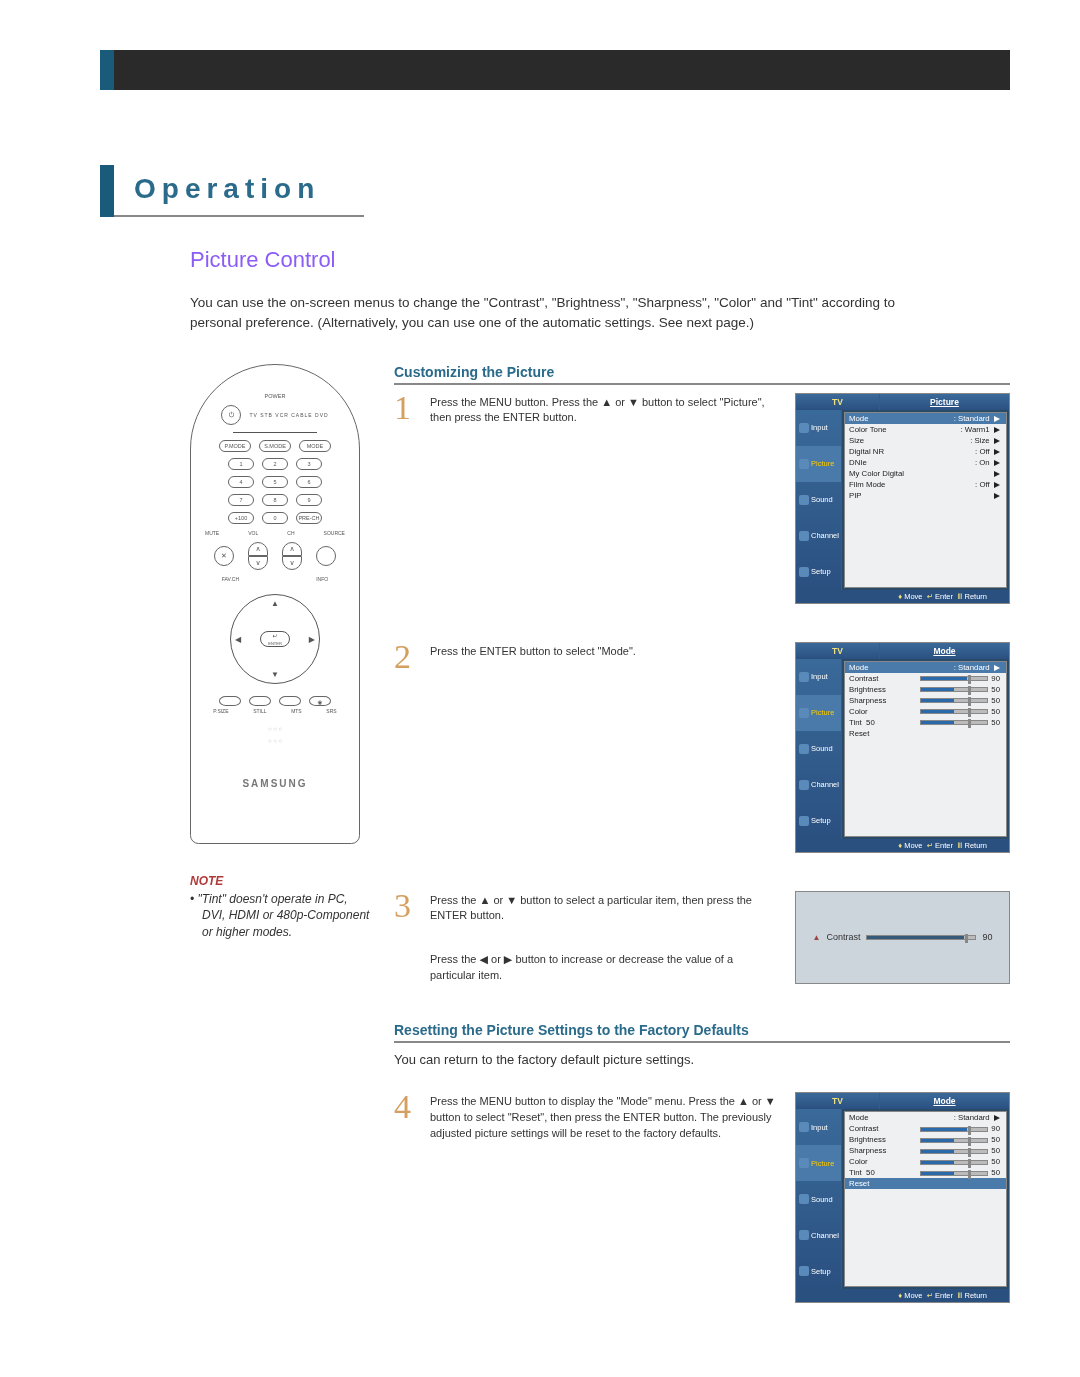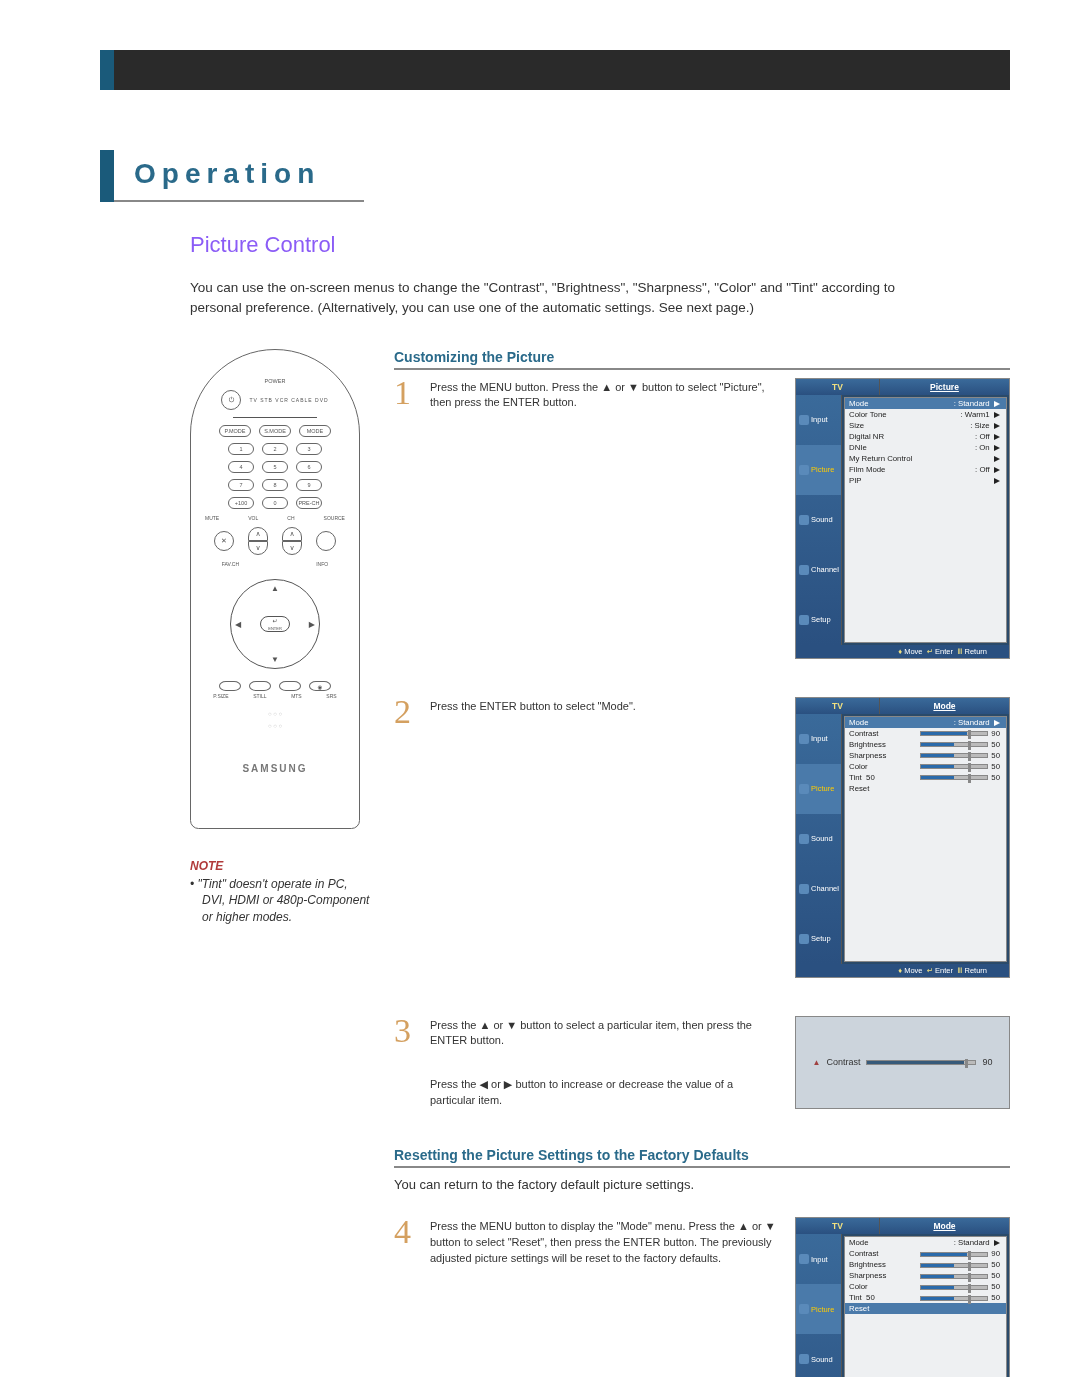--- a/index.html
+++ b/index.html
@@ -1,20 +1,20 @@
 <!DOCTYPE html>
 <html><head>
 <meta charset="utf-8">
 <style>
   * { box-sizing: border-box; margin: 0; padding: 0; }
   body { font-family: Arial, sans-serif; font-size: 12px; color: #333; background: #fff; width: 1080px; }
   .page { width: 1080px; padding: 0; }
   .topbar { background: #2a2a2a; height: 40px; margin: 50px 70px 0 100px; border-left: 14px solid #1a5a7a; }
   .content { margin: 0 70px 0 100px; }
-  .section-header { display: flex; align-items: stretch; height: 52px; margin-top: 60px; }
+  .section-header { display: flex; align-items: stretch; height: 52px; margin-top: 75px; }
   .tab { background: #1a5a7a; width: 14px; }
   .section-title { color: #2a6a8a; font-size: 28px; font-weight: bold; letter-spacing: 6px; padding: 8px 20px; border-bottom: 2px solid #888; flex: 0 0 auto; width: 250px; }
   .subtitle { font-size: 22px; margin: 30px 0 20px 90px; color: #8b5cf6; }
   .intro { margin: 0 0 30px 90px; font-size: 13.5px; line-height: 1.5; max-width: 740px; }
   .body-area { display: flex; margin-left: 90px; gap: 24px; }
   .left-col { width: 180px; flex-shrink: 0; }
   .remote-box { border: 1px solid #666; border-radius: 120px 120px 12px 12px; width: 170px; height: 480px; padding: 28px 14px 20px; position: relative; background: #fff; }
   .remote-inner { display: flex; flex-direction: column; align-items: center; gap: 6px; font-size: 5px; color: #555; }
   .rc-row { display: flex; gap: 8px; justify-content: center; align-items: center; }
   .rc-btn { border: 1px solid #666; border-radius: 10px; width: 26px; height: 12px; background: #fff; text-align: center; line-height: 11px; font-size: 5.5px; }
@@ -32,21 +32,21 @@
   .step-row { display: flex; gap: 14px; margin-bottom: 38px; }
   .step-cell { display: flex; align-items: flex-start; gap: 10px; flex: 1; }
   .step-num { font-size: 34px; color: #d4a060; font-weight: normal; line-height: 0.9; min-width: 26px; font-family: serif; }
   .step-text { font-size: 11px; line-height: 1.45; padding-top: 2px; }
   .osd { width: 215px; flex-shrink: 0; border: 1px solid #888; background: #2a4a6a; font-size: 8.5px; color: #fff; }
   .osd-hdr { background: linear-gradient(#3a6a9a,#2a5080); display: flex; height: 16px; font-weight: bold; }
   .osd-hdr-l { width: 84px; text-align: center; line-height: 16px; color: #f0e080; border-right: 1px solid #555; }
   .osd-hdr-r { flex: 1; text-align: center; line-height: 16px; }
   .osd-body { display: flex; }
   .osd-side { width: 46px; background: linear-gradient(#3a6a9a,#2a5080); border-right: 1px solid #555; }
-  .osd-tab { padding: 20px 3px; font-size: 7.5px; text-align: left; color: #fff; display: flex; gap: 2px; align-items: center; }
+  .osd-tab { padding: 13px 3px; font-size: 7.5px; text-align: left; color: #fff; display: flex; gap: 2px; align-items: center; }
   .osd-tab.sel { background: #4a7aaa; color: #ffcc00; }
   .osd-tab-ic { width: 10px; height: 10px; border-radius: 2px; background: #5a8aba; flex-shrink: 0; }
   .osd-main { flex: 1; background: #eef0f2; color: #222; border: 1px solid #888; margin: 2px; }
   .osd-item { display: flex; justify-content: space-between; padding: 1px 6px 1px 4px; font-size: 7.8px; }
   .osd-item.sel { background: #4a7aaa; color: #fff; }
   .osd-slider { width: 68px; height: 5px; background: linear-gradient(to right,#2a6aaa 0%,#2a6aaa 70%,#bbb 70%); border: 1px solid #888; display: inline-block; vertical-align: middle; margin: 0 3px; position: relative; }
   .osd-slider::after { content: ""; position: absolute; top: -2px; left: 70%; width: 3px; height: 9px; background: #888; }
   .osd-foot { background: #2a5080; text-align: right; padding: 2px 22px; font-size: 7.5px; color: #fff; }
   .osd-foot .k { color: #f0e080; }
   .adj-box { border: 1px solid #888; background: #ccd4dc; width: 215px; flex-shrink: 0; padding: 14px 8px; font-size: 9px; color: #333; display: flex; align-items: center; justify-content: center; gap: 6px; }
@@ -219,21 +219,21 @@
                   </div>
                 <div class="osd-item">
                     <span>Digital NR</span>
                     <span><span>: Off</span>&nbsp;&nbsp;▶</span>
                   </div>
                 <div class="osd-item">
                     <span>DNIe</span>
                     <span><span>: On</span>&nbsp;&nbsp;▶</span>
                   </div>
                 <div class="osd-item">
-                    <span>My Return Control</span>
+                    <span>My Color Digital</span>
                     <span>▶</span>
                   </div>
                 <div class="osd-item">
                     <span>Film Mode</span>
                     <span><span>: Off</span>&nbsp;&nbsp;▶</span>
                   </div>
                 <div class="osd-item">
                     <span>PIP</span>
                     <span>▶</span>
                   </div>

